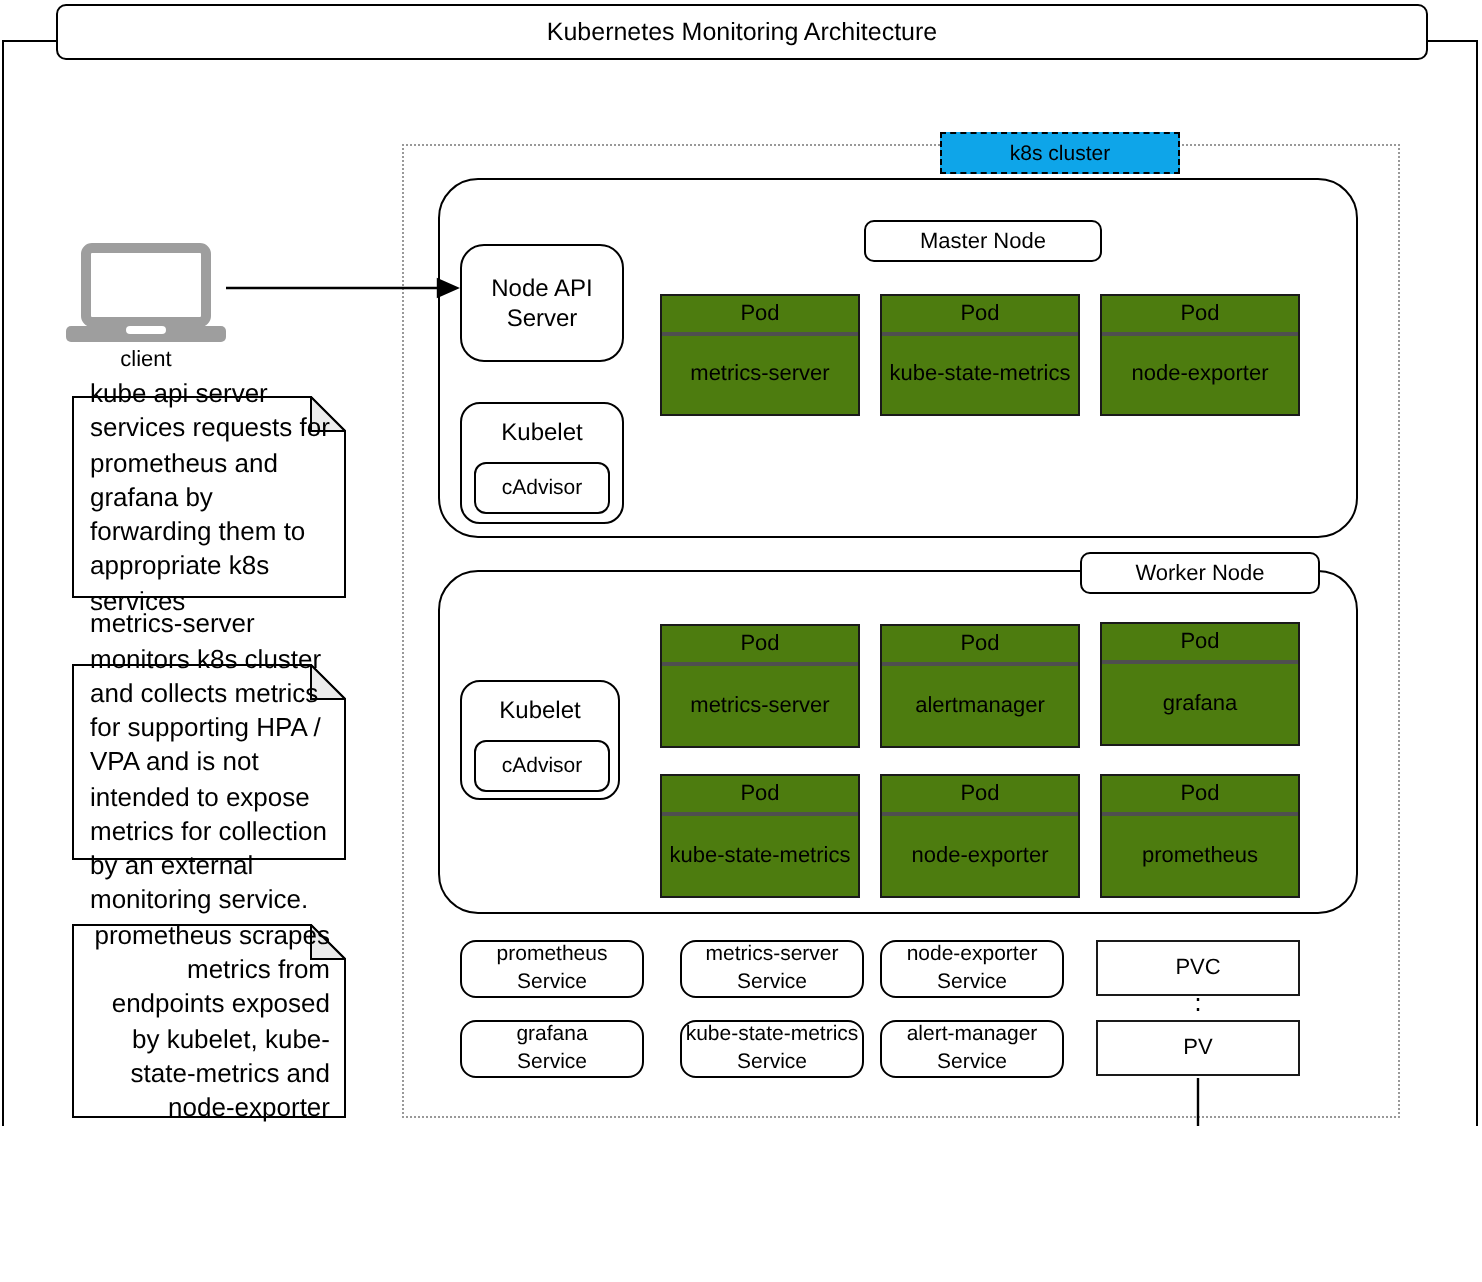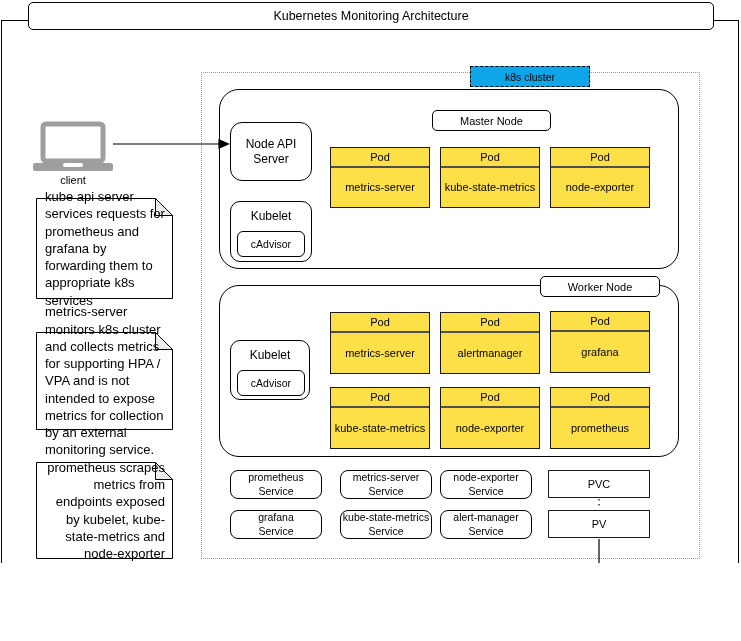--- a/index.html
+++ b/index.html
@@ -15,21 +15,21 @@
     display:flex;align-items:center;justify-content:center;font-size:10.5px;z-index:6;margin-left:40px;}
   .node-box{border:1px solid #000;border-radius:20px;background:#fff;z-index:2;}
   .node-label{height:21px;border:1px solid #000;border-radius:5px;background:#fff;
     display:flex;align-items:center;justify-content:center;font-size:11px;z-index:6;}
   .round-box{border:1px solid #000;border-radius:12px;background:#fff;z-index:3;
     display:flex;align-items:center;justify-content:center;text-align:center;font-size:12px;line-height:1.25;}
   .kubelet{border:1px solid #000;border-radius:10px;background:#fff;z-index:3;font-size:12px;text-align:center;}
   .kubelet .k-label{margin-top:7px;}
   .cadvisor{border:1px solid #000;border-radius:6px;background:#fff;z-index:4;
     display:flex;align-items:center;justify-content:center;font-size:10.5px;}
-  .pod{width:100px;border:1px solid #1a1a1a;background:#fde047;z-index:3;}
+  .pod{width:100px;border:1px solid #1a1a1a;background:#4d7c0f;z-index:3;}
   .pod-m{height:61px;}
   .pod-w{height:62px;}
   .pod-header{height:20px;line-height:19px;text-align:center;font-size:11px;border-bottom:2px solid #4f4f4f;}
   .pod-body{display:flex;align-items:center;justify-content:center;font-size:11px;}
   .pod-m .pod-body{height:38px;}
   .pod-w .pod-body{height:39px;}
   .service{width:92px;height:29px;border:1px solid #000;border-radius:8px;background:#fff;z-index:3;
     display:flex;flex-direction:column;align-items:center;justify-content:center;font-size:10.5px;line-height:1.25;white-space:nowrap;}
   .pv-box{width:102px;height:28px;border:1px solid #1a1a1a;background:#fff;z-index:3;
     display:flex;align-items:center;justify-content:center;font-size:11px;}

